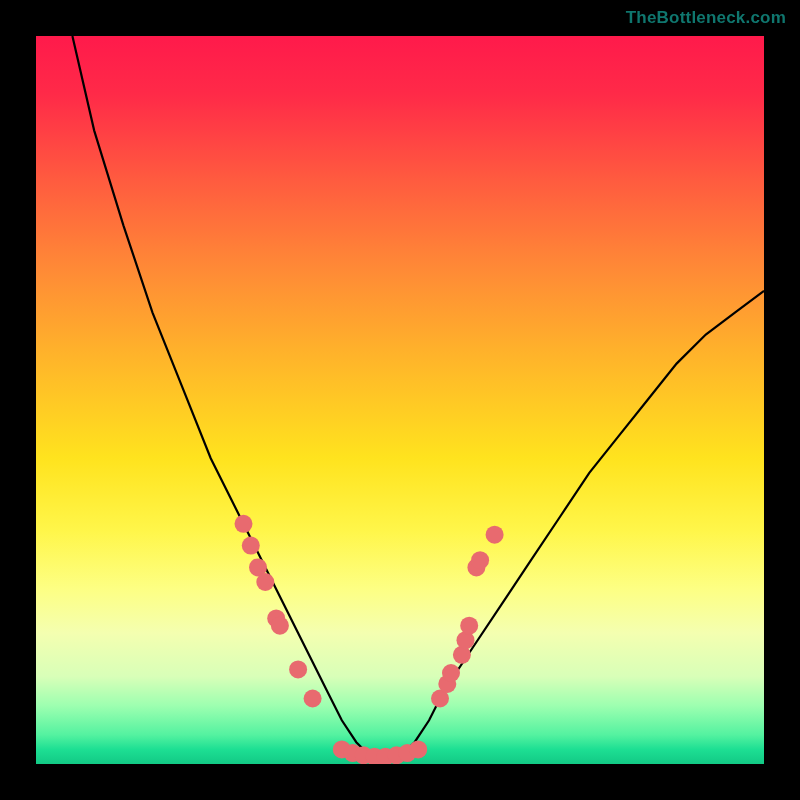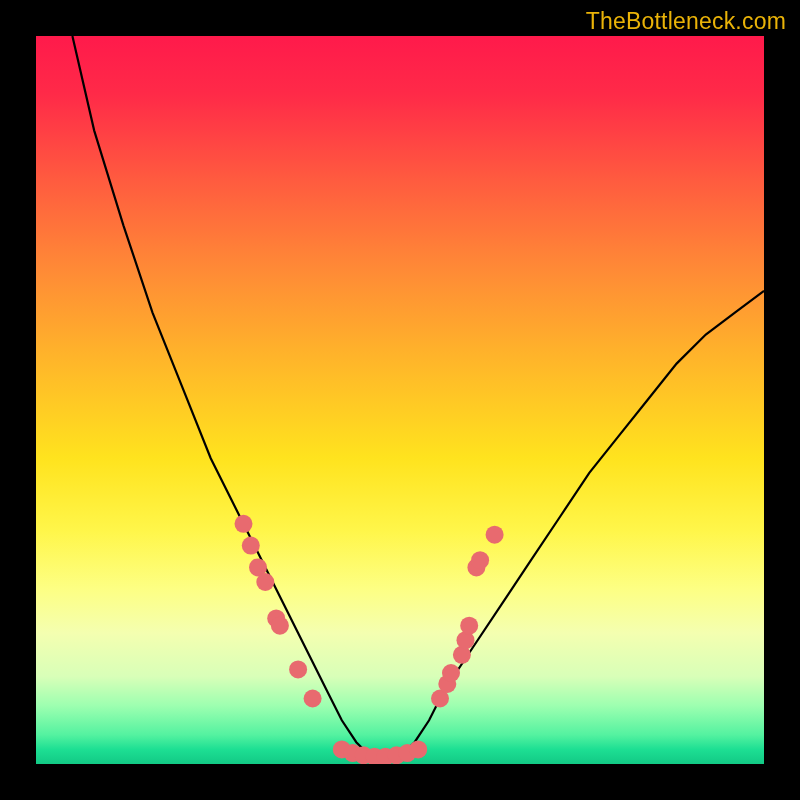--- a/index.html
+++ b/index.html
@@ -48,23 +48,23 @@
       #9dffb0 92%,
       #54f2a0 96%,
       #1ddf93 98%,
       #12c985 100%
     );
   }
   .watermark {
     position: absolute;
     top: 8px;
     right: 14px;
-    color: #eab308;
-    font-size: 23px;
-    font-weight: 400;
+    color: #0f766e;
+    font-size: 17px;
+    font-weight: 700;
     letter-spacing: 0.2px;
     user-select: none;
   }
   svg.curve {
     position: absolute;
     top: 0;
     left: 0;
     width: 728px;
     height: 728px;
   }

